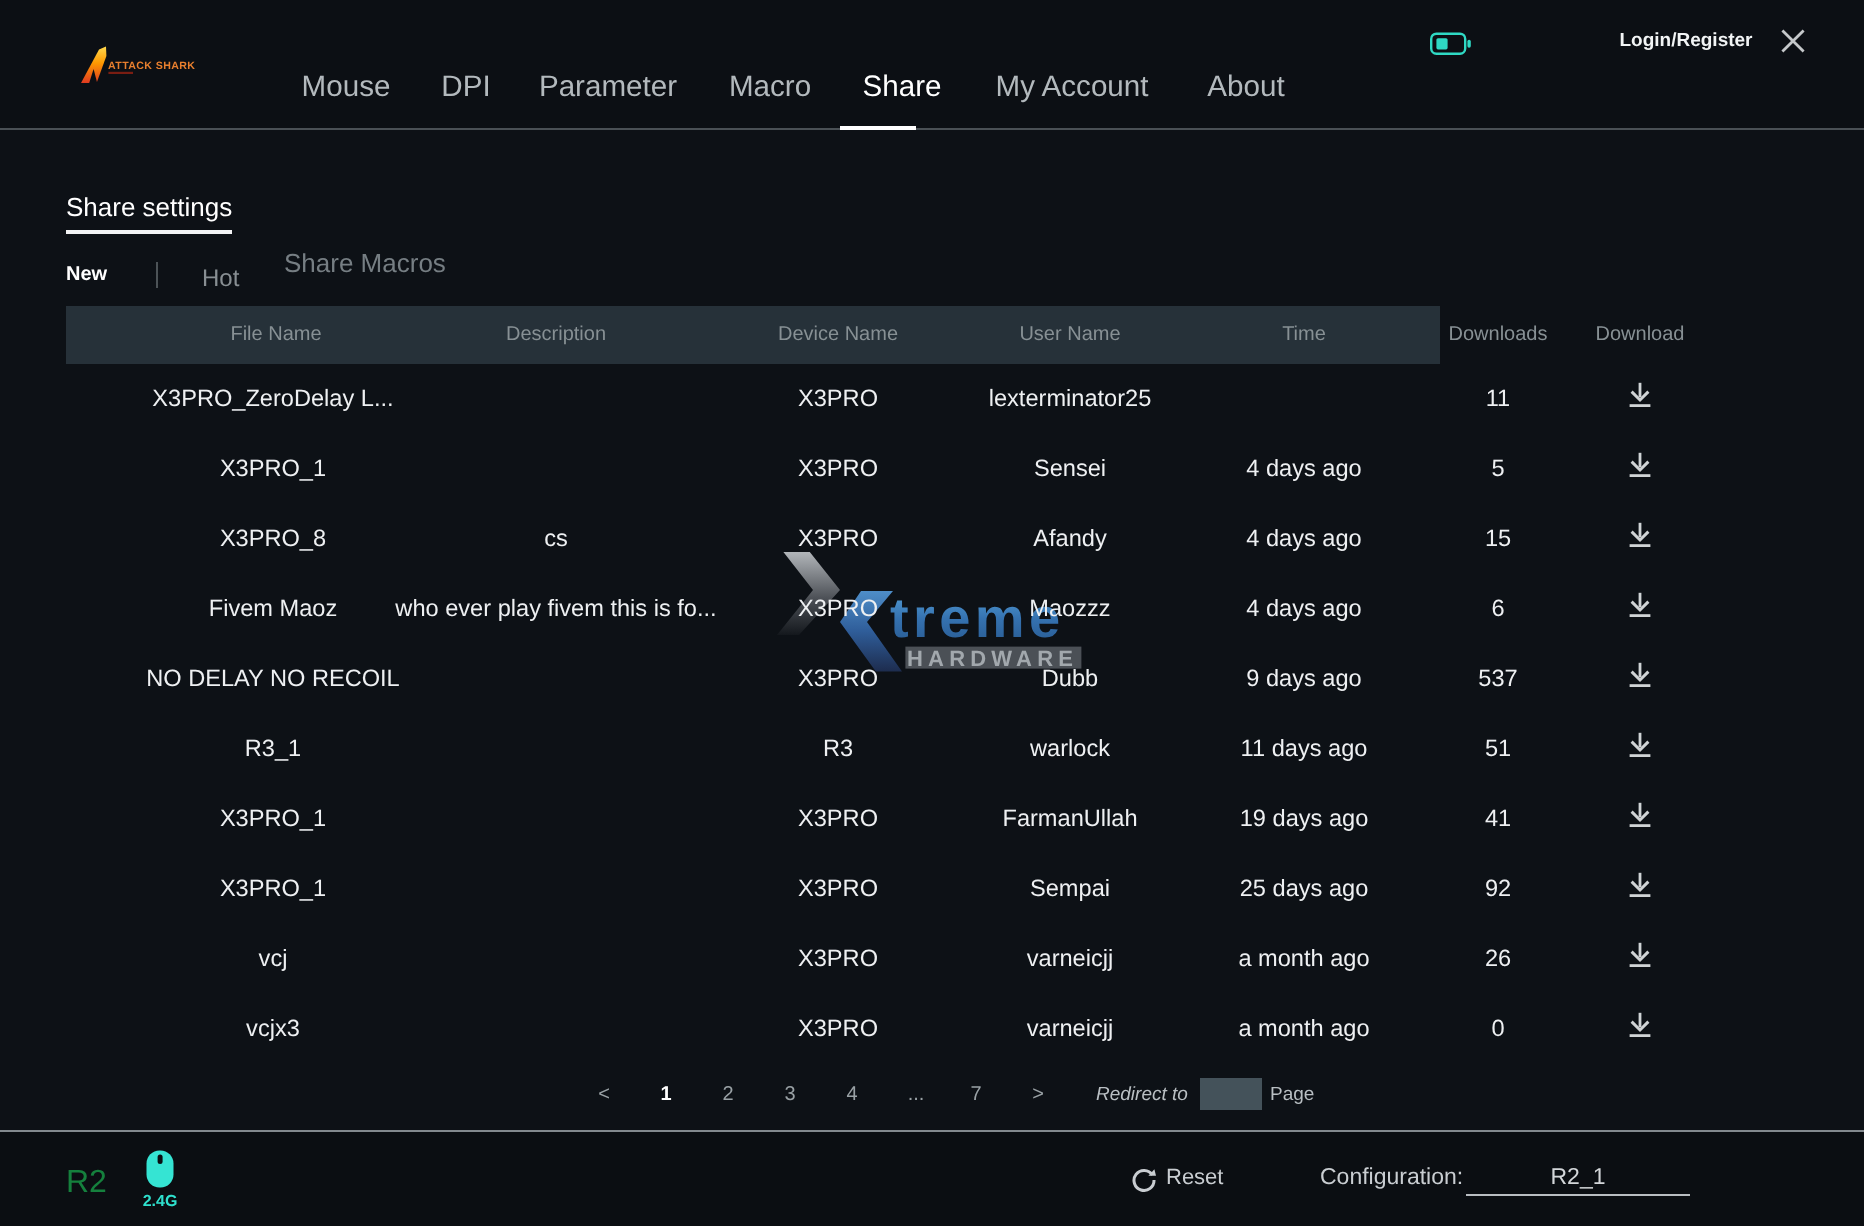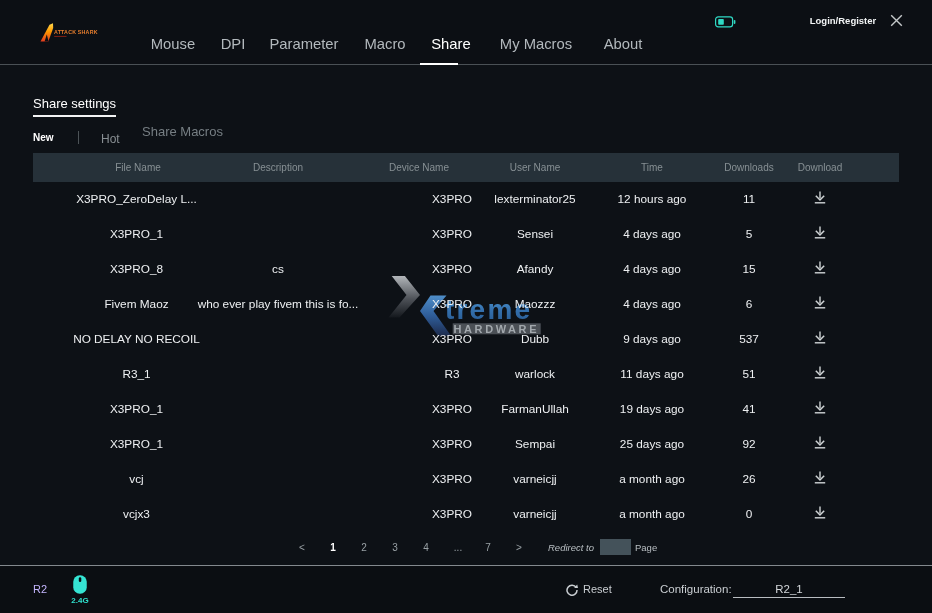--- a/index.html
+++ b/index.html
@@ -17,40 +17,40 @@
 
   
   .tab1 { position:absolute; left:33px; top:96px; font-size:13px; color:#fff; }
   .tab2 { position:absolute; left:142px; top:96px; font-size:13px; color:#767e83;margin-top:28px; }
   #tab-underline { position:absolute; left:33px; top:115px; width:83px; height:1.5px; background:#f2f3f4; }
   .new { position:absolute; left:33px; top:132px; font-size:10px; font-weight:bold; color:#fff; }
   .vdiv { position:absolute; left:78px; top:131px; width:1px; height:13px; background:#4c5357; }
   .hot { position:absolute; left:101px; top:132px; font-size:12px; color:#888f93; }
 
   
-  #thead { position:absolute; left:33px; top:152.5px; width:866px; height:29px; background:#263139; }
+  #thead { position:absolute; left:33px; top:152.5px; width:687px; height:29px; background:#263139; }
   .hcell { position:absolute; top:0; height:29px; line-height:29px; font-size:10px; color:#879094; transform:translateX(-50%); white-space:nowrap; }
   .row { position:absolute; left:0; width:777px; height:35px; line-height:35px; }
   .cell { position:absolute; top:0; height:35px; font-size:11.8px; color:#eef0f2; transform:translateX(-50%); white-space:nowrap; }
-  .c1 { left:136.5px; } .c2 { left:278px; } .c3 { left:419px;margin-left:33px; } .c4 { left:535px; }
+  .c1 { left:136.5px; } .c2 { left:278px; } .c3 { left:419px; } .c4 { left:535px; }
   .c5 { left:652px; } .c6 { left:749px; }
   .dlic { position:absolute; left:820px; top:50%; transform:translate(-50%,-50%); width:12px; height:14px; }
 
   
   #pager { position:absolute; left:0; top:540px; width:932px; height:16px; line-height:16px; font-size:10px; color:#99a1a5; }
   .pg { position:absolute; transform:translateX(-50%); }
   .pg.cur { color:#fff; font-weight:bold; }
   #redir { position:absolute; left:548px; top:540px; font-size:9.5px; color:#b9bfc3; line-height:16px;font-style:italic; }
   #pginput { position:absolute; left:600px; top:538.5px; width:30.5px; height:16.5px; background:#44525a; border:none; }
   #pglabel { position:absolute; left:635px; top:540px; font-size:9.5px; color:#b9bfc3; line-height:16px; }
 
   
   #botline { position:absolute; left:0; top:564.5px; width:932px; height:1.5px; background:#83898e; }
   #botbar { position:absolute; left:0; top:566px; width:932px; height:47px; background:#0b0e12; }
-  .r2 { position:absolute; left:33px; top:583px; font-size:11px; color:#c4b5fd; }
+  .r2 { position:absolute; left:33px; top:583px; font-size:16px; color:#15803d; }
   .g24 { position:absolute; left:80px; top:595.5px; transform:translateX(-50%); font-size:8px; font-weight:bold; color:#2fe0cd; }
   .resettxt { position:absolute; left:583px; top:583px; font-size:11px; color:#c9cdd1; }
   .conftxt { position:absolute; left:660px; top:583px; font-size:11.5px; color:#c9cdd1; }
   #confline { position:absolute; left:733px; top:596.5px; width:112px; height:1px; background:#b9bdc1; }
   .confval { position:absolute; left:789px; top:583px; transform:translateX(-50%); font-size:11.5px; color:#d3d6d9; }
 </style>
 </head>
 <body>
 <div id="app">
 
@@ -66,21 +66,21 @@
       <polygon points="4.5,22.5 13.5,5.8 17,4.3 17.2,9 12.3,22.5" fill="url(#fire)"></polygon>
       <polygon points="8.6,22.5 10.8,15.5 12.6,22.5" fill="#0c0f14"></polygon>
       <text x="18" y="15.3" font-size="5.3" font-weight="bold" fill="#e87f2e" letter-spacing="0.2">ATTACK SHARK</text>
       <rect x="18.2" y="16.9" width="12.3" height="1.1" fill="#7a1d12"></rect>
     </svg>
     <div class="nav ctr" style="left:160px">Mouse</div>
     <div class="nav ctr" style="left:220px">DPI</div>
     <div class="nav ctr" style="left:291px">Parameter</div>
     <div class="nav ctr" style="left:372px">Macro</div>
     <div class="nav ctr active" style="left:438px">Share</div>
-    <div class="nav ctr" style="left:523px">My Macros</div>
+    <div class="nav ctr" style="left:523px">My Account</div>
     <div class="nav ctr" style="left:610px">About</div>
     <div id="share-underline"></div>
 
     <svg class="abs" style="left:714.5px;top:15.5px" width="22" height="12" viewBox="0 0 22 12">
       <rect x="0.6" y="0.85" width="17" height="10" rx="2.6" fill="none" stroke="#2fd9c4" stroke-width="1.2"></rect>
       <rect x="3.2" y="3.1" width="5.6" height="5.6" rx="0.8" fill="#2fd9c4"></rect>
       <rect x="18.7" y="3.9" width="1.7" height="4" rx="0.85" fill="#2fd9c4"></rect>
     </svg>
     <div class="abs ctr" style="left:830px;top:15px;font-size:9.5px;font-weight:bold;color:#f2f4f5;line-height:11px;">Login/Register</div>
     <svg class="abs" style="left:890px;top:14px" width="13" height="13" viewBox="0 0 13 13">
@@ -128,21 +128,20 @@
     <div class="hcell" style="left:619px">Time</div>
     <div class="hcell" style="left:716px">Downloads</div>
     <div class="hcell" style="left:787px">Download</div>
   </div>
 
   <div id="rows">
     <div class="row" style="top:181.5px">
         <span class="cell c1">X3PRO_ZeroDelay L...</span>
         <span class="cell c3">X3PRO</span>
         <span class="cell c4">lexterminator25</span>
-        <span class="cell c5">12 hours ago</span>
         <span class="cell c6">11</span>
         <svg class="dlic" style="margin-top:-0.7px" viewBox="0 0 12 14">
           <path d="M6,0.4 L6,7.6" stroke="#d0d4d6" stroke-width="1.4" fill="none"></path>
           <path d="M1.8,4.8 L6,9 L10.2,4.8" stroke="#d0d4d6" stroke-width="1.5" fill="none"></path>
           <rect x="0.8" y="11.1" width="10.4" height="1.4" fill="#d0d4d6"></rect>
         </svg>
       </div>
     <div class="row" style="top:216.5px">
         <span class="cell c1">X3PRO_1</span>
         <span class="cell c3">X3PRO</span>

